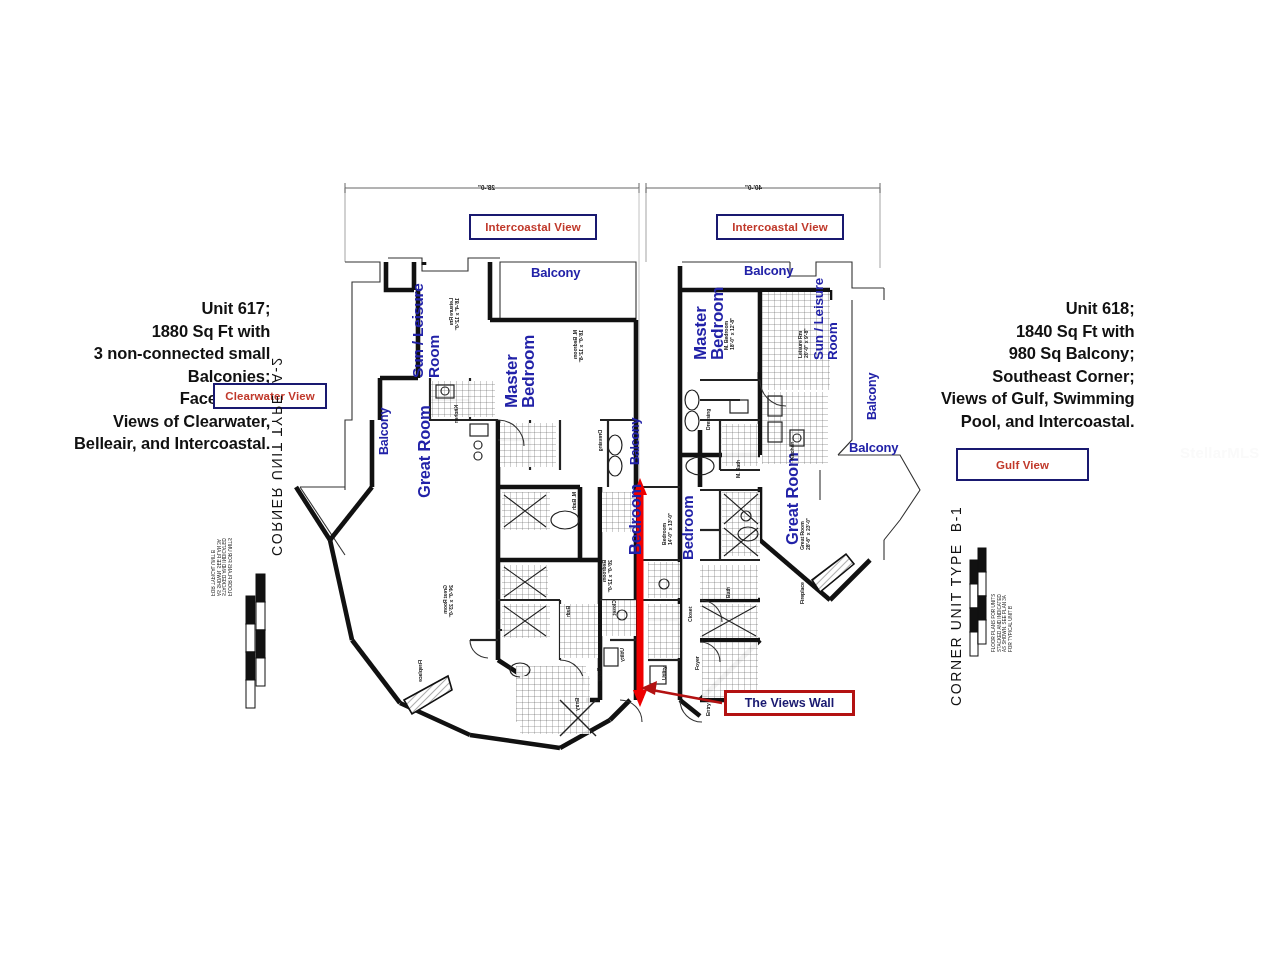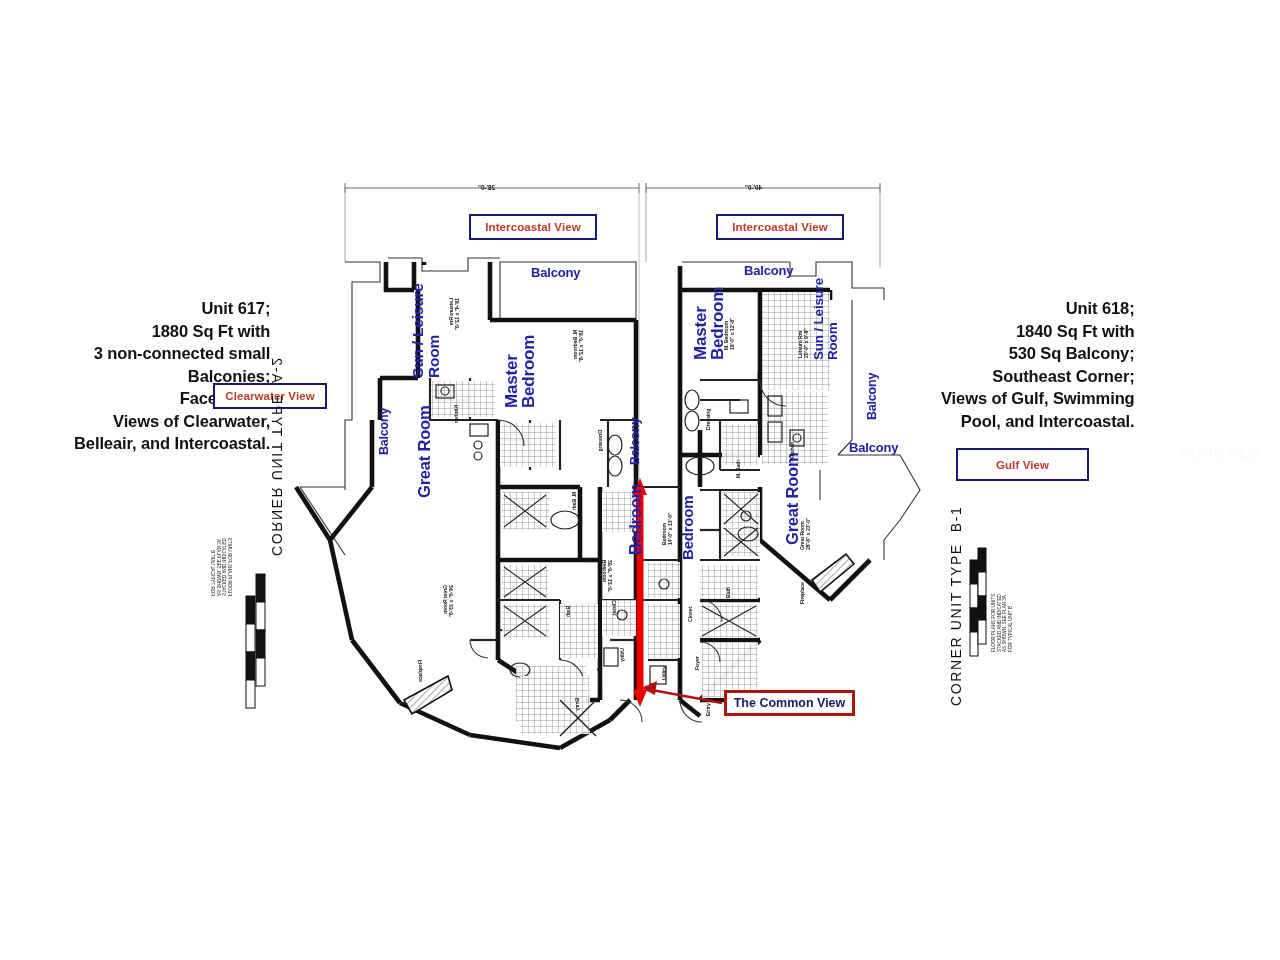--- a/index.html
+++ b/index.html
@@ -426,34 +426,34 @@
   <div class="desc" id="desc-left">Unit 617;
 1880 Sq Ft with
 3 non-connected small
 Balconies;
 Faces East;
 Views of Clearwater,
 Belleair, and Intercoastal.</div>
 
   <div class="desc" id="desc-right">Unit 618;
 1840 Sq Ft with
-530 Sq Balcony;
+980 Sq Balcony;
 Southeast Corner;
 Views of Gulf, Swimming
 Pool, and Intercoastal.</div>
 
   <div class="callout" id="callout-intercoastal-left">Intercoastal View</div>
 
   <div class="callout" id="callout-intercoastal-right">Intercoastal View</div>
 
   <div class="callout" id="callout-clearwater">Clearwater View</div>
 
   <div class="callout" id="callout-gulf">Gulf View</div>
 
-  <div class="callout-common">The Common View</div>
+  <div class="callout-common">The Views Wall</div>
 
   <div class="rlabel rot-ccw" style="left:410px; top:378px; font-size:15.5px;">Sun / Leisure
 Room</div>
 
   <div class="rlabel rot-ccw" style="left:503px; top:408px; font-size:17px;">Master
 Bedroom</div>
 
   <div class="rlabel" style="left:531px; top:266px; font-size:13px;">Balcony</div>
 
   <div class="rlabel rot-ccw" style="left:629px; top:465px; font-size:12.5px;">Balcony</div>

